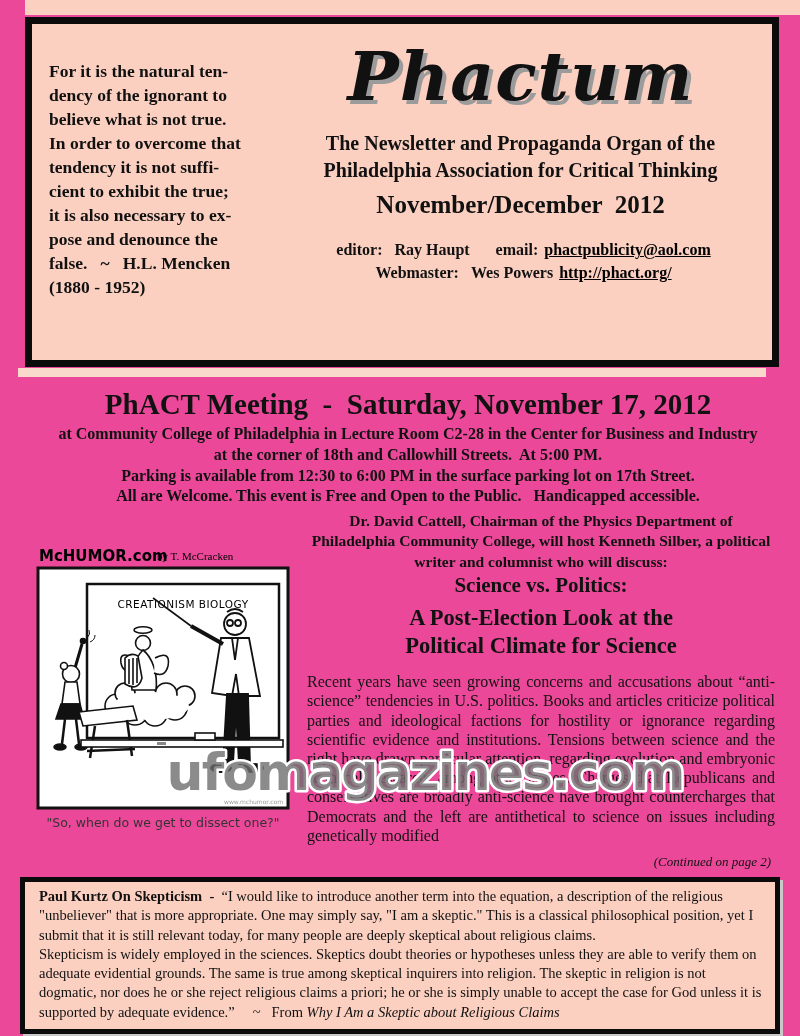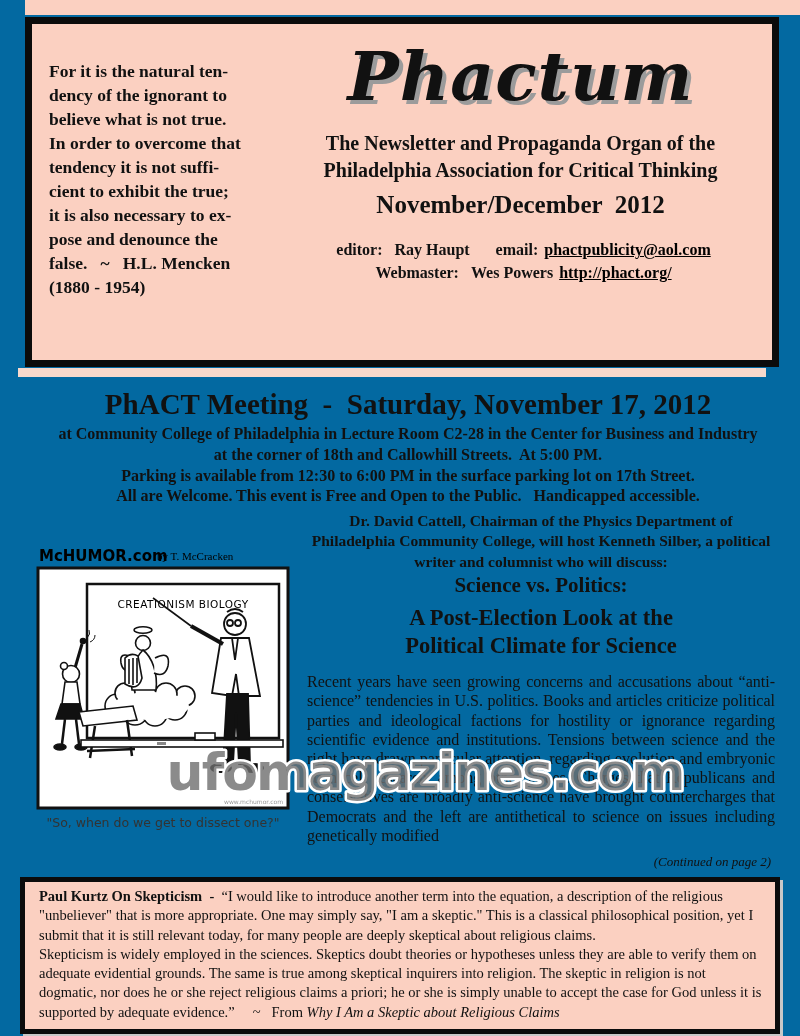--- a/index.html
+++ b/index.html
@@ -1,18 +1,18 @@
 <!DOCTYPE html>
 <html><head>
 <meta charset="utf-8">
 <style>
   * { margin:0; padding:0; box-sizing:border-box; }
   html,body { background:#ffffff; }
   .page {
-    position:relative; width:800px; height:1036px; background:#0369a1;
+    position:relative; width:800px; height:1036px; background:#ec4899;
     font-family:"Liberation Serif", serif; color:#111; overflow:hidden;
   }
   .pre { white-space:pre-wrap; }
 
   
   .top-strip { position:absolute; left:25px; top:0; width:775px; height:15px; background:#fbd0c1; }
   .masthead {
     position:absolute; left:25px; top:17px; width:754px; height:350px;
     background:#fbd0c1; border:7px solid #0b0b0b; display:flex;
   }
@@ -71,21 +71,21 @@
     <div class="quote-col">
       <div class="quote-line">For it is the natural ten-</div>
       <div class="quote-line">dency of the ignorant to</div>
       <div class="quote-line">believe what is not true.</div>
       <div class="quote-line">In order to overcome that</div>
       <div class="quote-line">tendency it is not suffi-</div>
       <div class="quote-line">cient to exhibit the true;</div>
       <div class="quote-line">it is also necessary to ex-</div>
       <div class="quote-line">pose and denounce the</div>
       <div class="quote-line">false.   ~   H.L. Mencken</div>
-      <div class="quote-line">(1880 - 1954)</div>
+      <div class="quote-line">(1880 - 1952)</div>
     </div>
     <div class="mast-right">
       <div class="mast-title">Phactum</div>
       <div class="mast-sub">
         <div>The Newsletter and Propaganda Organ of the</div>
         <div>Philadelphia Association for Critical Thinking</div>
       </div>
       <div class="mast-issue">November/December  2012</div>
       <div class="contact-line">
         <span>editor:</span><span>Ray Haupt</span><span style="margin-left:20px">email:</span><a class="link" href="#">phactpublicity@aol.com</a>

